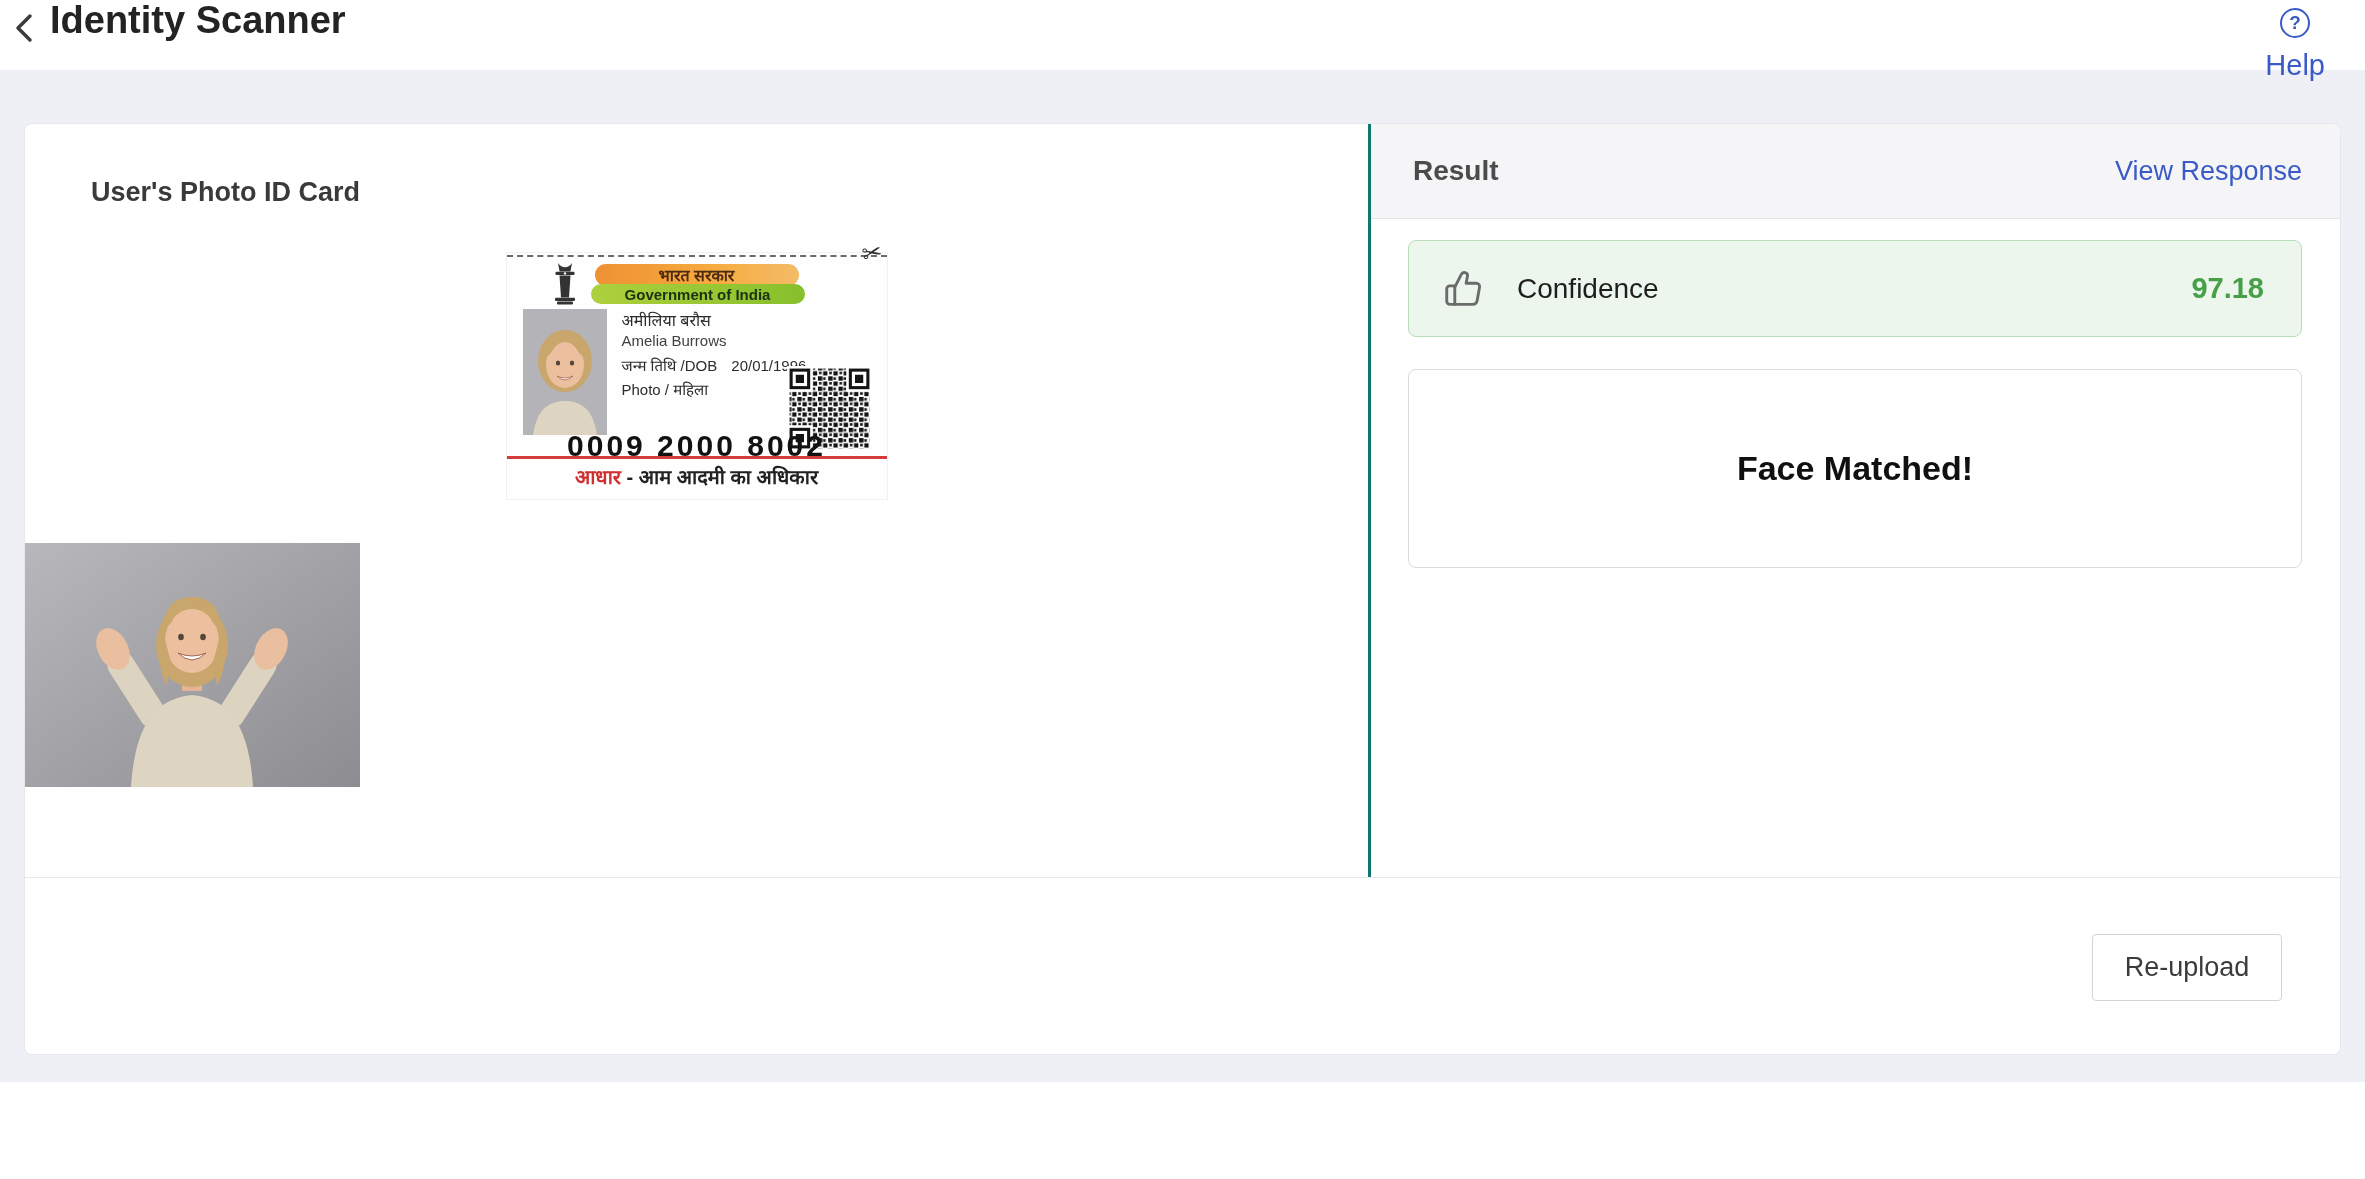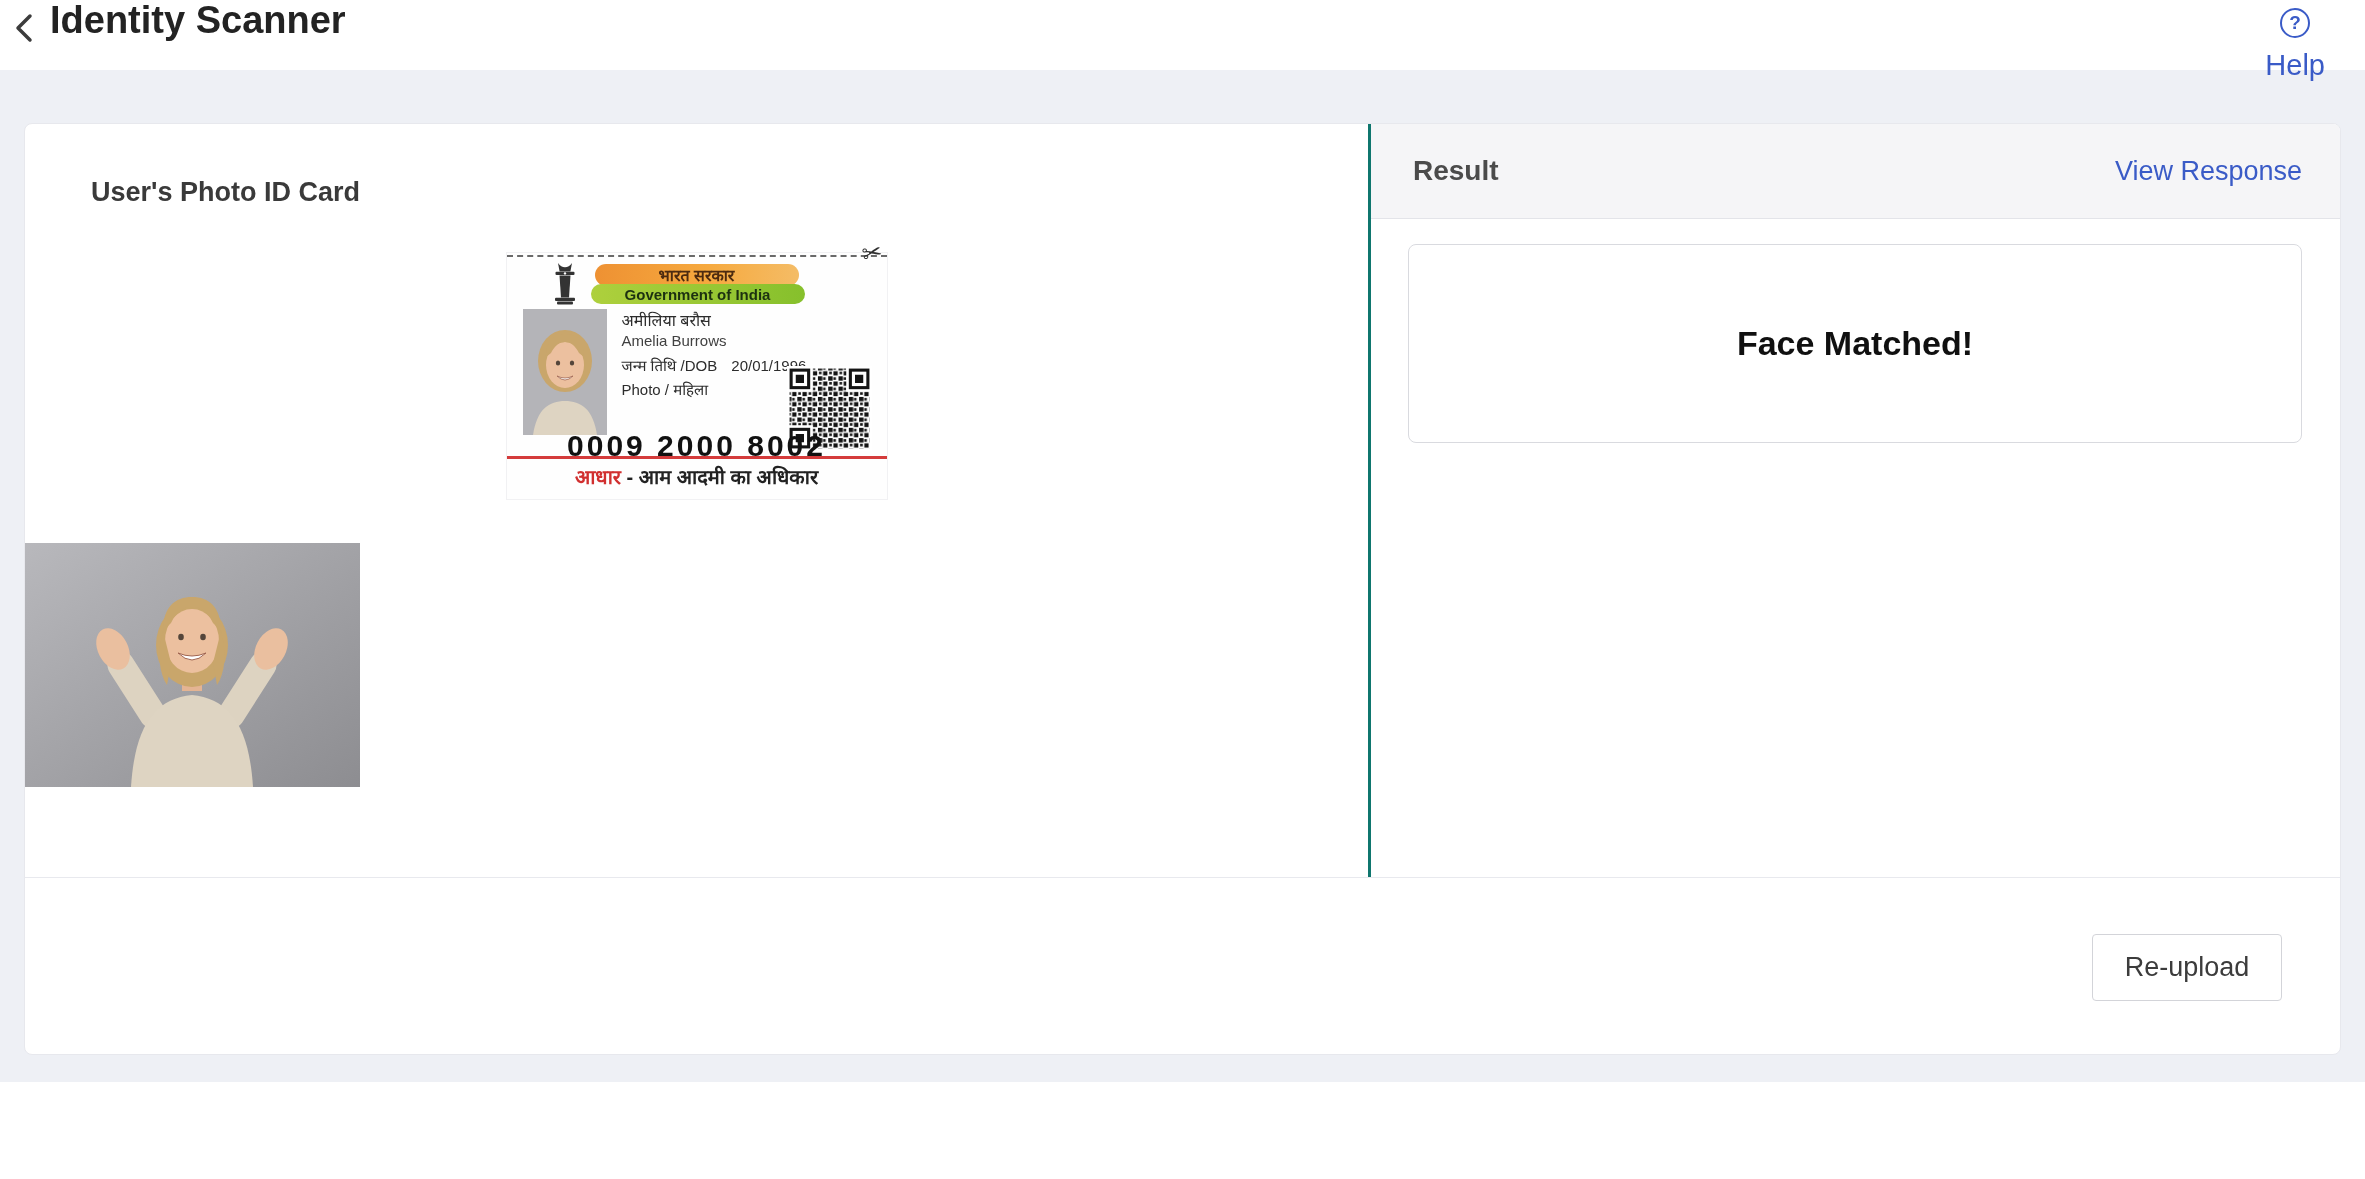--- a/index.html
+++ b/index.html
@@ -106,21 +106,21 @@
   .view-response { font-size:27px; color:#3a5bc7; text-decoration:none; cursor:pointer; }
   .result-body { padding:21px 38px 0 37px; }
   .confidence-box {
     height:97px; background:#edf6ed; border:1px solid #b9dcb9; border-radius:8px;
     display:flex; align-items:center; padding:0 37px 0 32px;
   }
   .thumb-icon { width:46px; height:46px; display:block; }
   .conf-label { margin-left:30px; font-size:28px; font-weight:500; color:#1e1e1e; }
   .conf-value { margin-left:auto; font-size:29px; font-weight:700; color:#47a047; }
   .match-box {
-    margin-top:4px; height:199px; background:#fff;
+    margin-top:32px; height:199px; background:#fff;
     border:1px solid #d9dadf; border-radius:8px;
     display:flex; align-items:center; justify-content:center;
   }
   .match-text { font-size:34px; font-weight:700; color:#101010; }
   
   .card-footer { height:178px; border-top:1px solid #e8e9ee; position:relative; }
   .reupload-btn {
     position:absolute; right:58px; top:56px; width:190px; height:67px;
     background:#fff; border:1px solid #d3d4d9; border-radius:4px;
     font-size:27px; color:#3c3c3c; font-family:inherit; cursor:pointer;
@@ -251,20 +251,28 @@
             <path d="M153 110 Q167 124 181 110 Q167 116 153 110" fill="#fff" stroke="#a06450" stroke-width="1"></path>
           </svg>
         </section>
 
         <section class="result-panel">
           <div class="result-header">
             <h2 class="result-title">Result</h2>
             <a class="view-response">View Response</a>
           </div>
           <div class="result-body">
+            <div class="confidence-box">
+              <svg class="thumb-icon" viewBox="0 0 24 24" fill="none" stroke="#6b6b6b" stroke-width="1.5" stroke-linejoin="round" stroke-linecap="round">
+                <path d="M7.2 10.4 V20 H4.6 A1.6 1.6 0 0 1 3 18.4 V12 A1.6 1.6 0 0 1 4.6 10.4 Z"></path>
+                <path d="M7.2 11 L10.6 4.4 C11 3.6 11.8 3.2 12.6 3.5 C13.5 3.8 14 4.6 13.8 5.5 L13.1 9 H18.4 C19.5 9 20.3 10 20.1 11.1 L18.9 17.9 C18.7 19.1 17.7 20 16.5 20 H7.2"></path>
+              </svg>
+              <span class="conf-label">Confidence</span>
+              <span class="conf-value">97.18</span>
+            </div>
             <div class="match-box">
               <div class="match-text">Face Matched!</div>
             </div>
           </div>
         </section>
       </div>
 
       <div class="card-footer">
         <button class="reupload-btn">Re-upload</button>
       </div>

